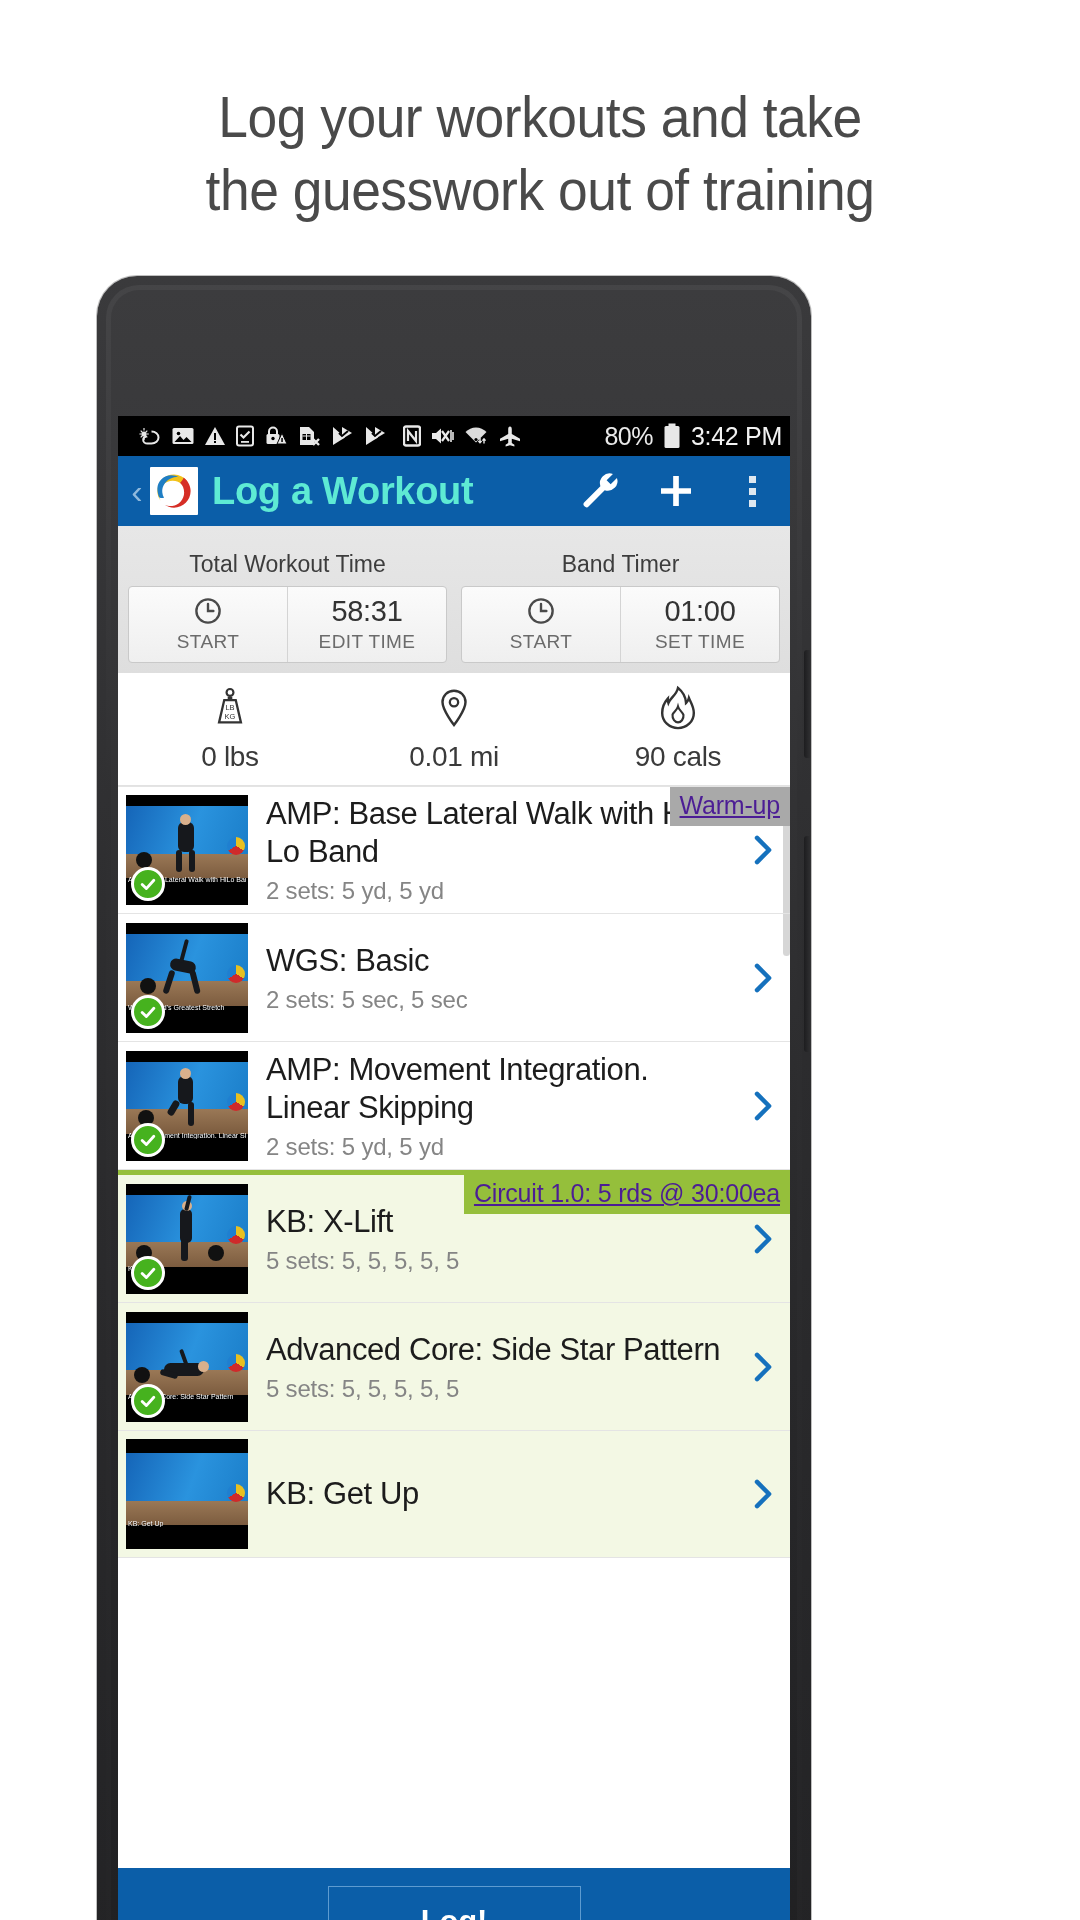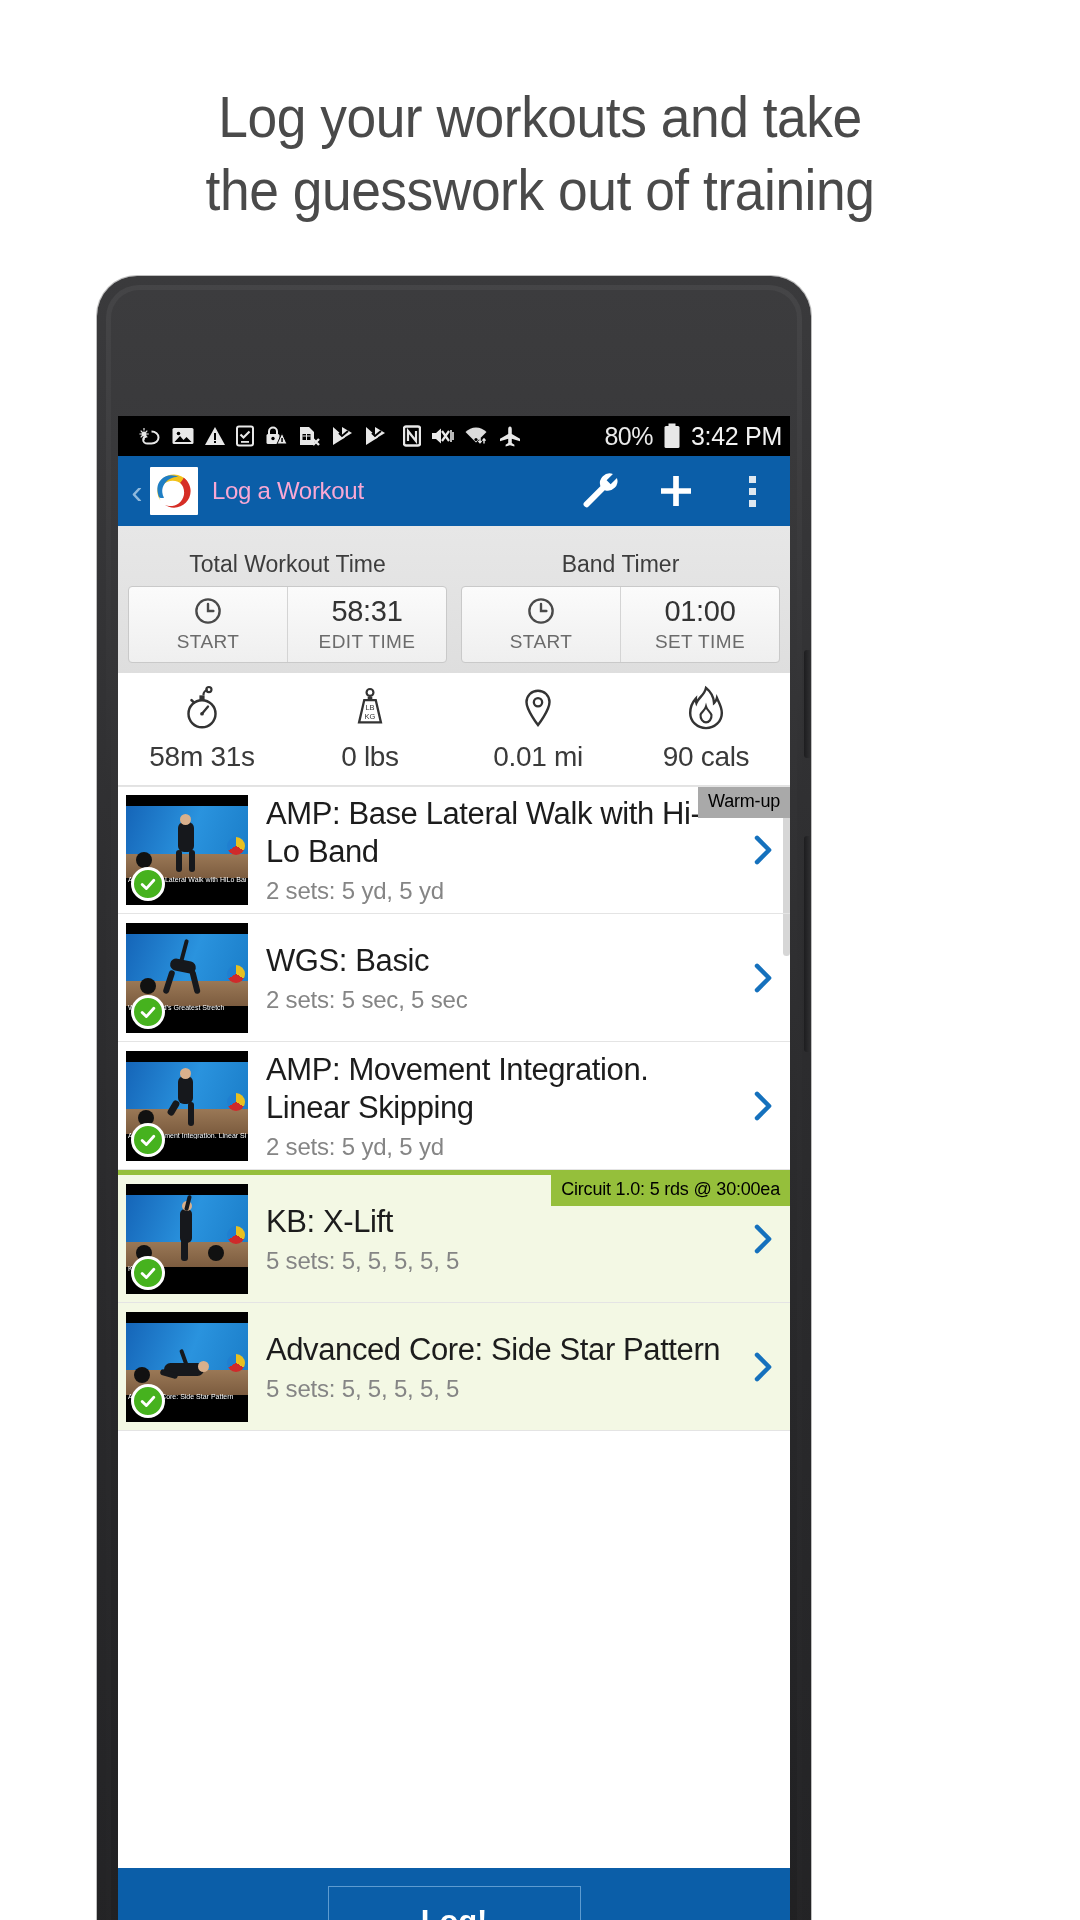--- a/index.html
+++ b/index.html
@@ -72,21 +72,21 @@
   .sb-batt-text{ font-size:25px; letter-spacing:-0.5px; color:#e9e9e9; }
   .sb-time{ font-size:25px; letter-spacing:-0.3px; color:#f2f2f2; }
 
   
   .appbar{
     height:70px; background:#0b5ea8; display:flex; align-items:center;
     padding:0 0 0 8px; position:relative;
   }
   .back-chev{ width:22px; color:#8fb9dd; font-size:34px; line-height:1; font-weight:300; text-align:center; }
   .logo-box{ width:48px; height:48px; background:#fff; margin-left:2px; display:flex; align-items:center; justify-content:center; border-radius:1px; }
-  .appbar-title{ color:#f9a8d4; font-size:24px; font-weight:400; margin-left:14px; letter-spacing:-0.3px; white-space:nowrap; }
+  .appbar-title{ color:#5eead4; font-size:38px; font-weight:700; margin-left:14px; letter-spacing:-0.3px; white-space:nowrap; }
   .appbar-actions{ margin-left:auto; display:flex; align-items:center; }
   .act{ width:76px; height:70px; display:flex; align-items:center; justify-content:center; }
   .dot3{ display:flex; flex-direction:column; gap:5px; }
   .dot3 i{ width:7px; height:7px; background:#dfe8f0; display:block; }
 
   
   .timers{
     background:linear-gradient(180deg,#e7e7e7,#dedede);
     padding:20px 10px 10px; display:flex; gap:14px;
   }
@@ -123,21 +123,21 @@
   .thumb .cap{ position:absolute; left:2px; right:2px; bottom:22px; font-size:7px; color:#fff;
                white-space:nowrap; overflow:hidden; text-shadow:0 1px 1px #000; }
   .check{ position:absolute; left:5px; bottom:4px; width:34px; height:34px; border-radius:50%;
           background:#46b21e; border:3px solid #fff; display:flex; align-items:center; justify-content:center; }
   .check svg{ display:block; }
   .rowtext{ flex:1; padding:0 6px 0 18px; min-width:0; }
   .rowtitle{ font-size:31px; color:#1c1c1c; line-height:38px; letter-spacing:-0.4px; }
   .rowsets{ font-size:24px; color:#858585; margin-top:6px; letter-spacing:-0.2px; }
   .chev{ flex:0 0 56px; display:flex; align-items:center; justify-content:center; }
 
-  .tag{ position:absolute; right:0; top:0; padding:4px 10px 6px; font-size:18px; color:#000000; letter-spacing:-0.2px; }
+  .tag{ position:absolute; right:0; top:0; padding:4px 10px 6px; font-size:25px; color:#4c1d95; letter-spacing:-0.2px;text-decoration:underline; }
   .tag.warm{ background:#a9a9a9; }
   .tag.circ{ background:#95bf3b; }
   .circuit-top{ height:5px; background:#95bf3b; }
 
   
   .vscroll{ position:absolute; right:0; top:0; width:7px; background:#d6d6d6; border-radius:4px; }
 
   
   .bottombar{
     position:absolute; left:0; bottom:0; width:672px; height:108px;
@@ -307,34 +307,20 @@
           </div>
           <div class="tbtn">
             <div class="big">01:00</div>
             <div class="sub">SET TIME</div>
           </div>
         </div>
       </div>
     </div>
 
     <div class="stats">
-      <div class="stat">
-        <div class="ic">
-          <svg width="44" height="46" viewBox="0 0 30 32">
-              <circle cx="15" cy="20" r="9.4" fill="none" stroke="#333" stroke-width="1.7"></circle>
-              <path d="M15 20l4.2-5" stroke="#333" stroke-width="1.6" stroke-linecap="round"></path>
-              <circle cx="15" cy="20" r="1.3" fill="#333"></circle>
-              <rect x="13.2" y="7.2" width="3.6" height="3.4" fill="#333"></rect>
-              <path d="M16 7.2c0-2.3 1.5-3.6 3-3.6" fill="none" stroke="#333" stroke-width="1.5"></path>
-              <circle cx="19.8" cy="3.2" r="1.8" fill="none" stroke="#333" stroke-width="1.5"></circle>
-              <path d="M9.5 12.3l-1.8-1.8" stroke="#333" stroke-width="1.8" stroke-linecap="round"></path>
-            </svg>
-        </div>
-        <div class="val">58m 31s</div>
-      </div>
       <div class="stat">
         <div class="ic">
           <svg width="44" height="46" viewBox="0 0 30 32">
               <circle cx="15" cy="5.2" r="2.4" fill="none" stroke="#333" stroke-width="1.5"></circle>
               <path d="M13.4 9h3.2" stroke="#333" stroke-width="1.5"></path>
               <path d="M11 10.5h8l3.6 15.5H7.4z" fill="none" stroke="#333" stroke-width="1.6"></path>
               <text x="15" y="17.6" font-size="5.2" text-anchor="middle" fill="#333" font-family="Liberation Sans, sans-serif">LB</text>
               <text x="15" y="23.4" font-size="5.2" text-anchor="middle" fill="#333" font-family="Liberation Sans, sans-serif">KG</text>
             </svg>
         </div>
@@ -511,20 +497,38 @@
           <div class="rowtitle">Advanced Core: Side Star Pattern</div>
           <div class="rowsets">5 sets: 5, 5, 5, 5, 5</div>
         </div>
         <div class="chev">
           <svg width="34" height="34" viewBox="0 0 24 24">
               <path d="M8.5 3.5L17 12l-8.5 8.5" fill="none" stroke="#1571bd" stroke-width="3.2" stroke-linecap="round" stroke-linejoin="round"></path>
             </svg>
         </div>
       </div>
 
+      <div class="row circuit" style="min-height:120px;">
+        <div class="thumb">
+          <div class="vid" style="top:14px;">
+            <div class="wall"></div>
+            <div class="floor"></div>
+            <div class="brand"></div>
+          </div>
+          <div class="cap">KB: Get Up</div>
+        </div>
+        <div class="rowtext">
+          <div class="rowtitle">KB: Get Up</div>
+        </div>
+        <div class="chev">
+          <svg width="34" height="34" viewBox="0 0 24 24">
+              <path d="M8.5 3.5L17 12l-8.5 8.5" fill="none" stroke="#1571bd" stroke-width="3.2" stroke-linecap="round" stroke-linejoin="round"></path>
+            </svg>
+        </div>
+      </div>
     </div>
 
     <div class="bottombar">
       <div class="logbtn">Log!</div>
     </div>
 
   </div>
 </div>
 
 </body></html>

